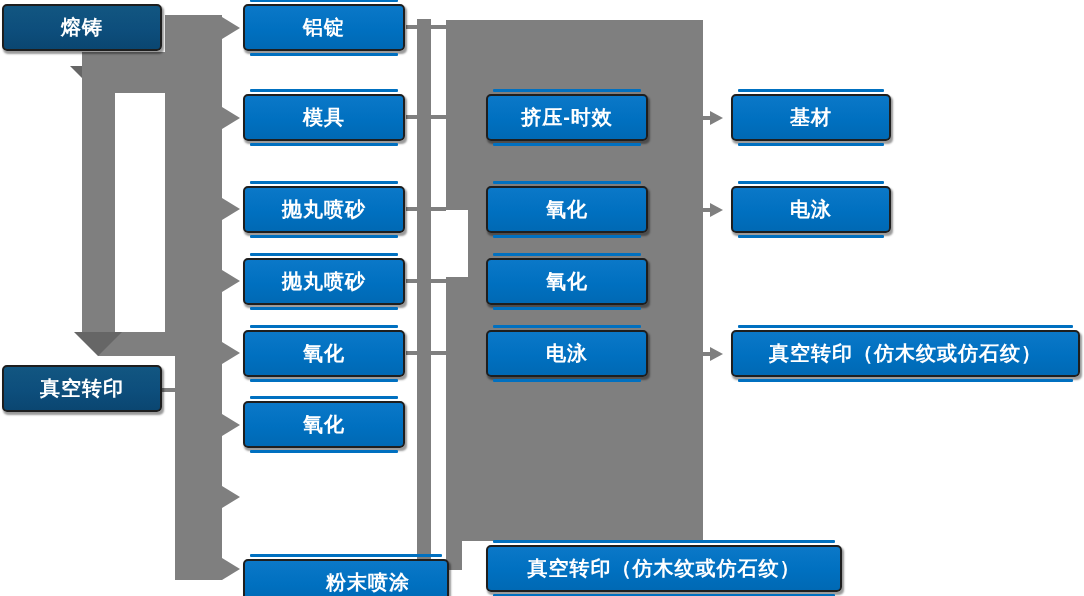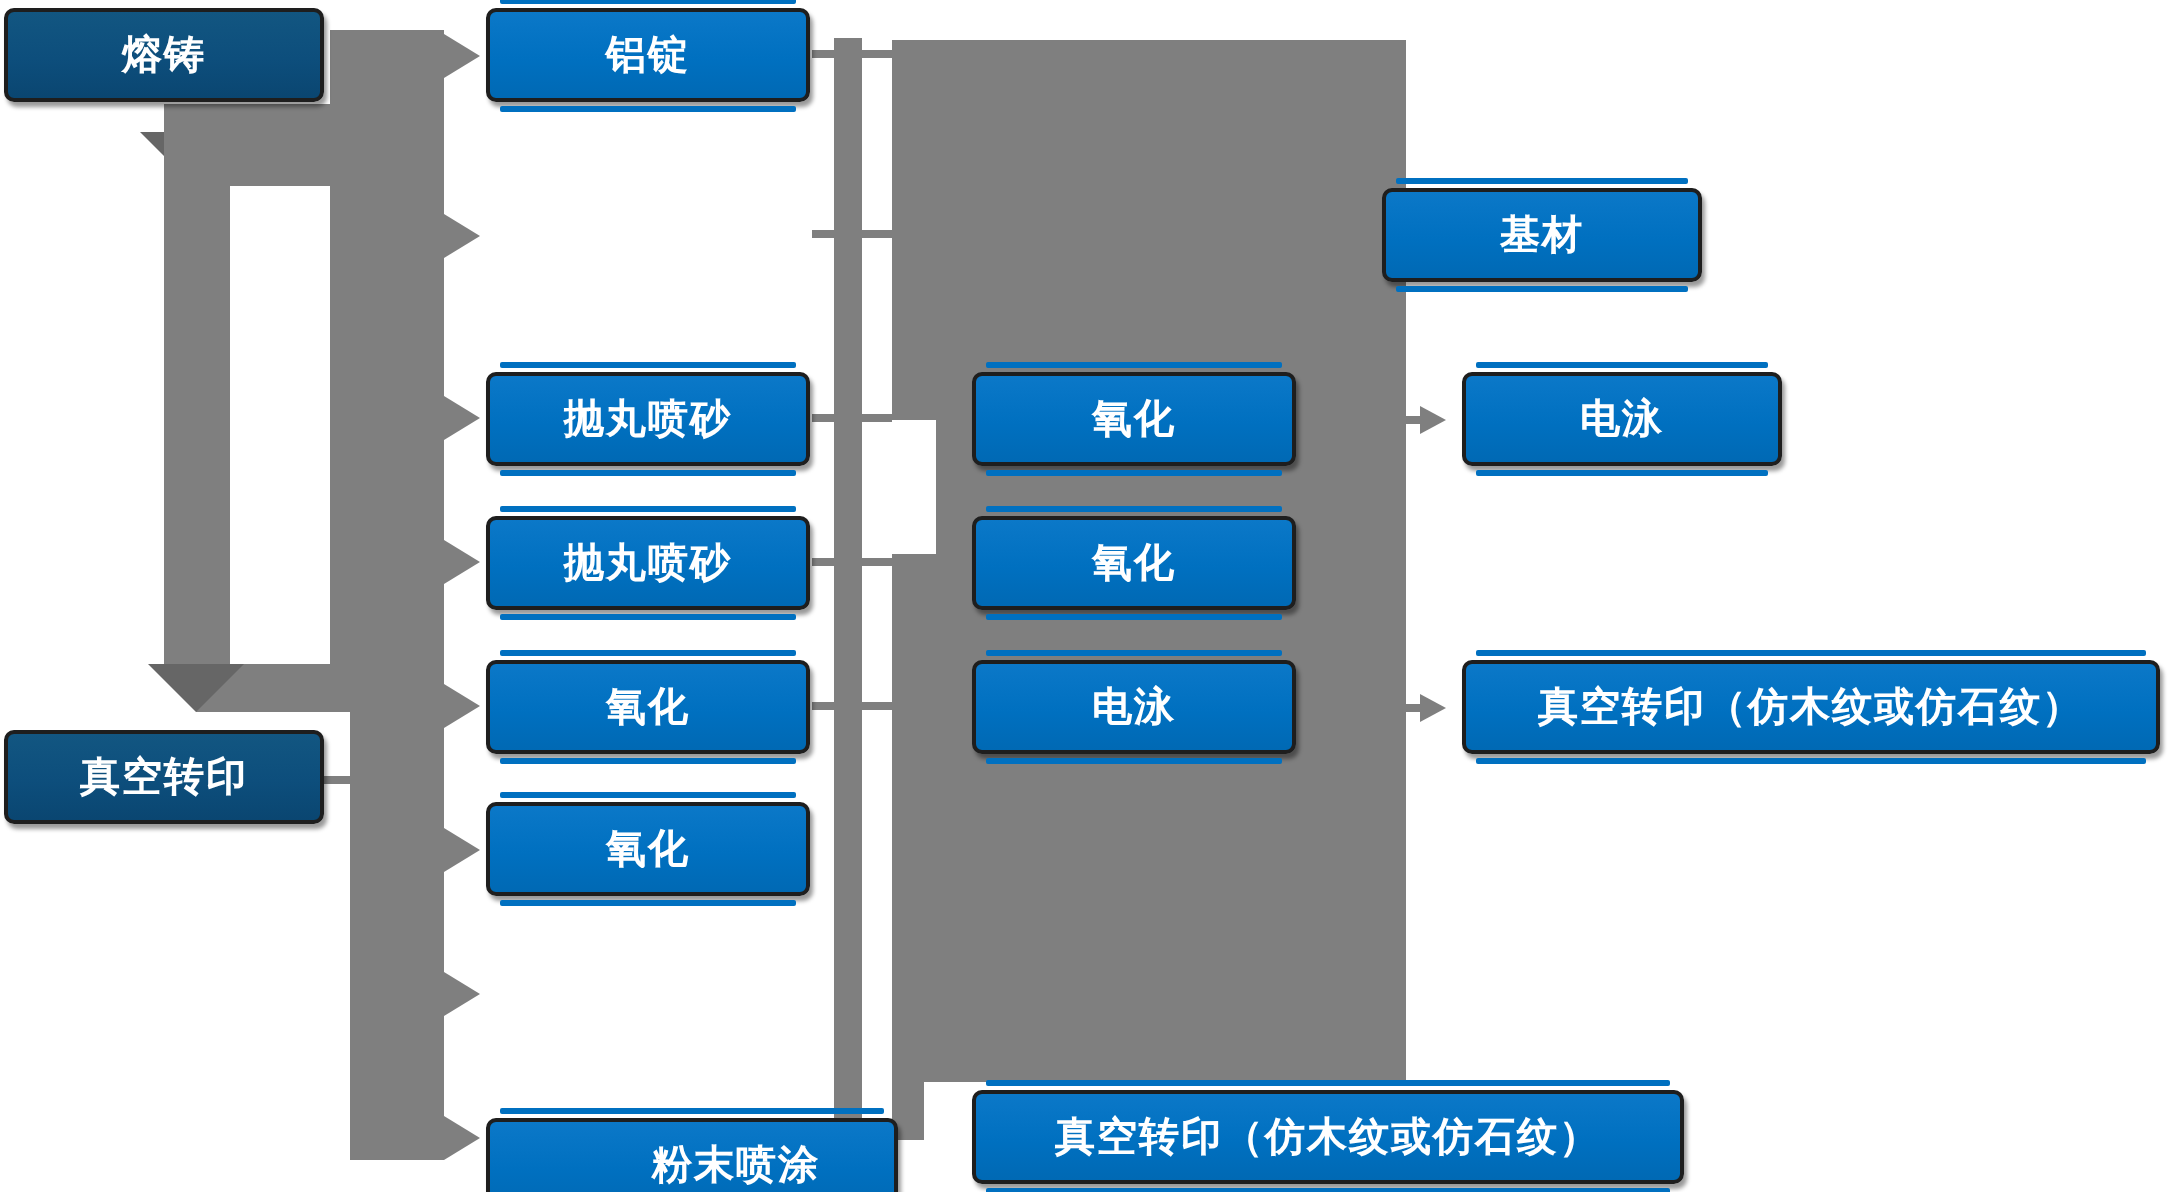--- a/index.html
+++ b/index.html
@@ -100,50 +100,56 @@
   <div class="node dark" style="left:2px;top:4px;width:156px;">
     <span class="lbl">熔铸</span>
   </div>
   <div class="node dark" style="left:2px;top:365px;width:156px;">
     <span class="lbl">真空转印</span>
   </div>
 
   <div class="node blue" style="left:243px;top:4px;width:158px;">
     <span class="lbl">铝锭</span>
   </div>
+  <div class="node blue" style="left:243px;top:94px;width:158px;">
+    <span class="lbl">模具</span>
+  </div>
   <div class="node blue" style="left:243px;top:186px;width:158px;">
     <span class="lbl">抛丸喷砂</span>
   </div>
   <div class="node blue" style="left:243px;top:258px;width:158px;">
     <span class="lbl">抛丸喷砂</span>
   </div>
   <div class="node blue" style="left:243px;top:330px;width:158px;">
     <span class="lbl">氧化</span>
   </div>
   <div class="node blue" style="left:243px;top:401px;width:158px;">
     <span class="lbl">氧化</span>
   </div>
   <div class="node blue" style="left:243px;top:559px;width:158px;padding-left:44px;">
     <span class="lbl">粉末喷涂</span>
   </div>
 
+  <div class="node blue" style="left:486px;top:94px;width:158px;">
+    <span class="lbl">挤压-时效</span>
+  </div>
   <div class="node blue" style="left:486px;top:186px;width:158px;">
     <span class="lbl">氧化</span>
   </div>
   <div class="node blue" style="left:486px;top:258px;width:158px;">
     <span class="lbl">氧化</span>
   </div>
   <div class="node blue" style="left:486px;top:330px;width:158px;">
     <span class="lbl">电泳</span>
   </div>
   <div class="node blue" style="left:486px;top:545px;width:352px;">
     <span class="lbl">真空转印（仿木纹或仿石纹）</span>
   </div>
 
-  <div class="node blue" style="left:691px;top:94px;width:156px;">
+  <div class="node blue" style="left:731px;top:94px;width:156px;">
     <span class="lbl">基材</span>
   </div>
   <div class="node blue" style="left:731px;top:186px;width:156px;">
     <span class="lbl">电泳</span>
   </div>
   <div class="node blue" style="left:731px;top:330px;width:345px;">
     <span class="lbl">真空转印（仿木纹或仿石纹）</span>
   </div>
 
 </div>

